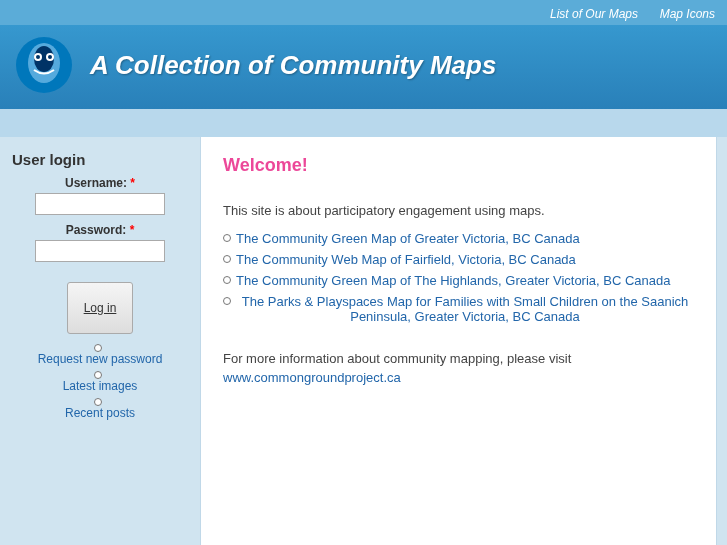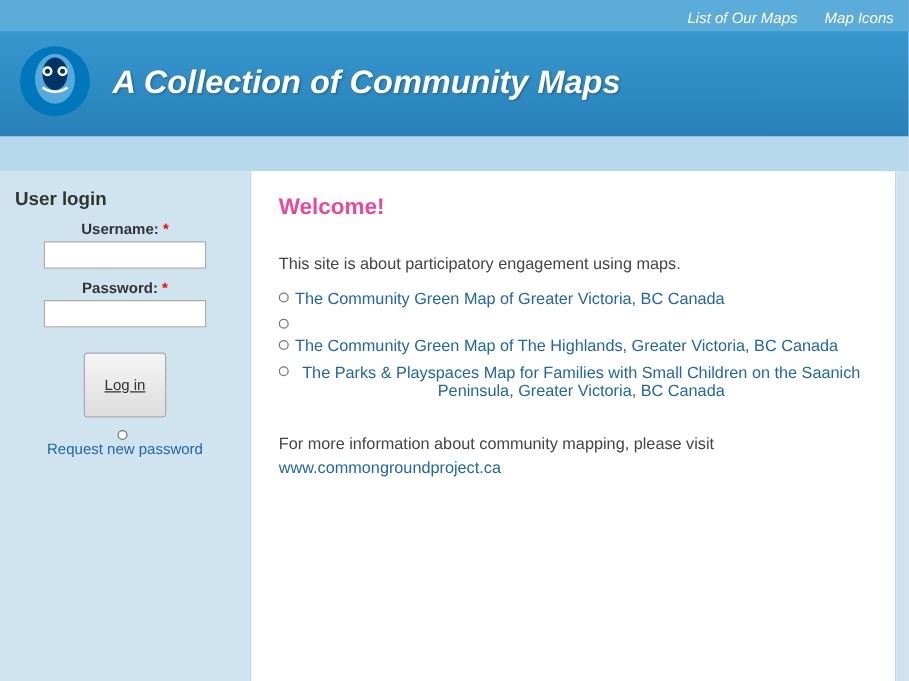--- a/index.html
+++ b/index.html
@@ -226,34 +226,45 @@
 
       <button class="log-in-btn">Log in</button>
 
       <a href="#" class="sidebar-link">
         <span class="bullet-circle"></span>
         <span>Request new password</span>
       </a>
     </div>
 
     <div>
+      <div id="sidebar-nav-links">
+          <a href="#" class="sidebar-link">
+            <span class="bullet-circle"></span>
+            <span>Latest images</span>
+          </a>
+          <a href="#" class="sidebar-link">
+            <span class="bullet-circle"></span>
+            <span>Recent posts</span>
+          </a>
+        </div>
     </div>
 
   </div>
 
   <div id="content">
     <h2>Welcome!</h2>
     <p>This site is about participatory engagement using maps.</p>
     <ul id="map-links-list">
         <li>
           <span class="bullet-circle"></span>
           <a href="#">The Community Green Map of Greater Victoria, BC Canada</a>
         </li>
         <li>
           <span class="bullet-circle"></span>
+          <a href="#">The Community Web Map of Fairfield, Victoria, BC Canada</a>
         </li>
         <li>
           <span class="bullet-circle"></span>
           <a href="#">The Community Green Map of The Highlands, Greater Victoria, BC Canada</a>
         </li>
         <li>
           <span class="bullet-circle"></span>
           <a href="#">The Parks &amp; Playspaces Map for Families with Small Children on the Saanich Peninsula, Greater Victoria, BC Canada</a>
         </li>
       </ul>

